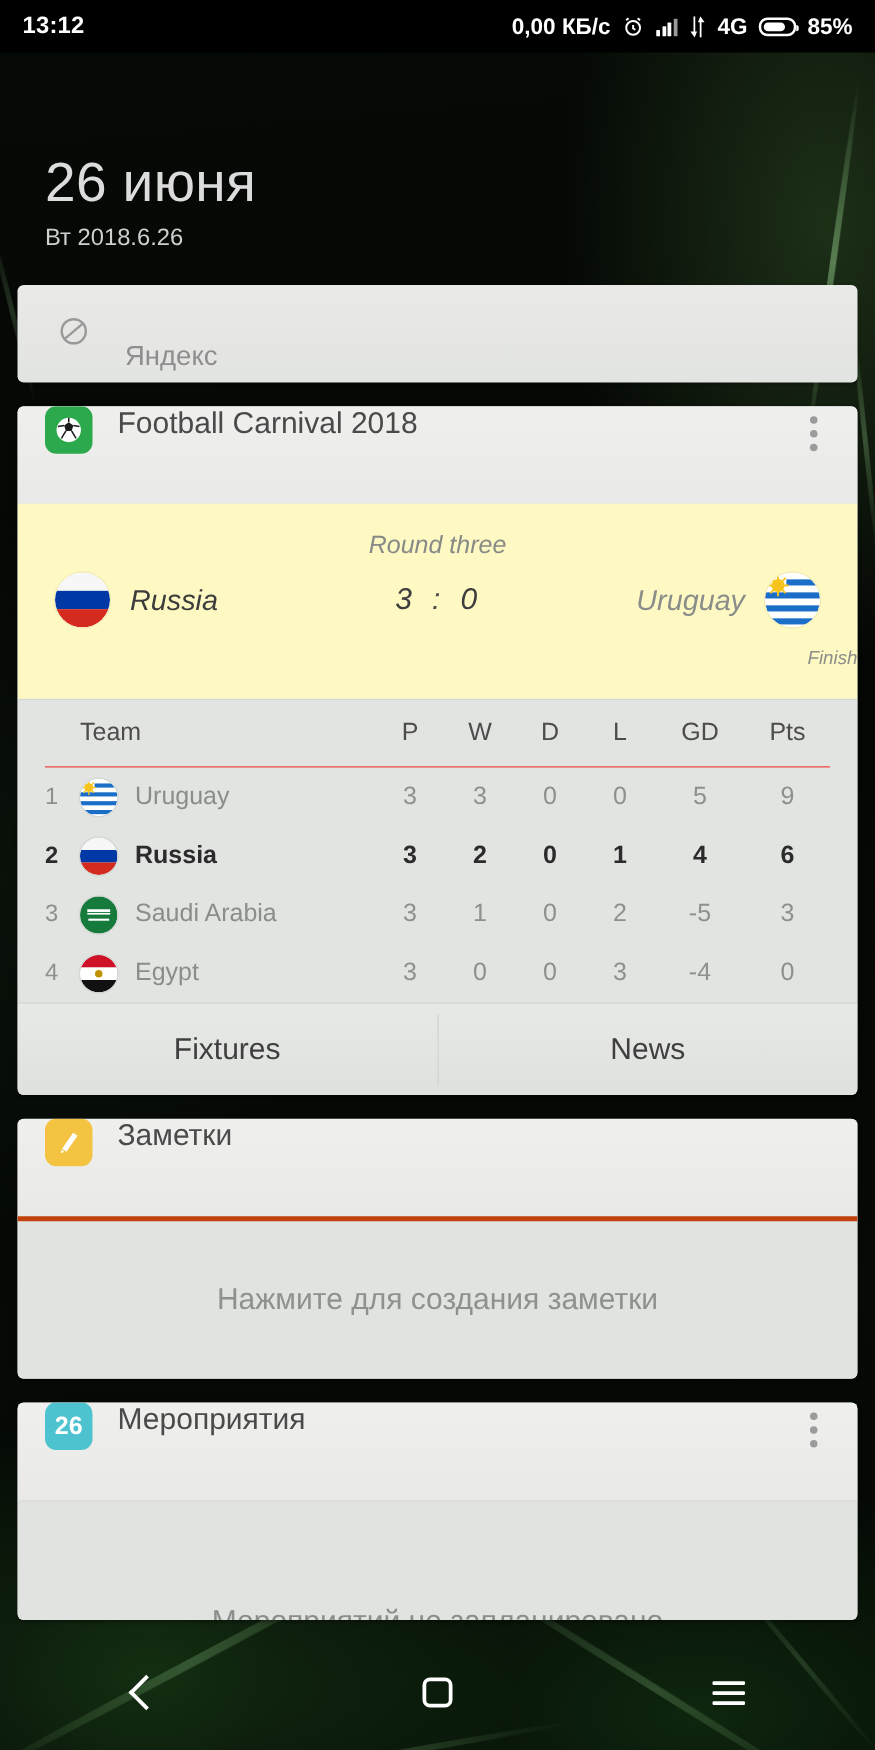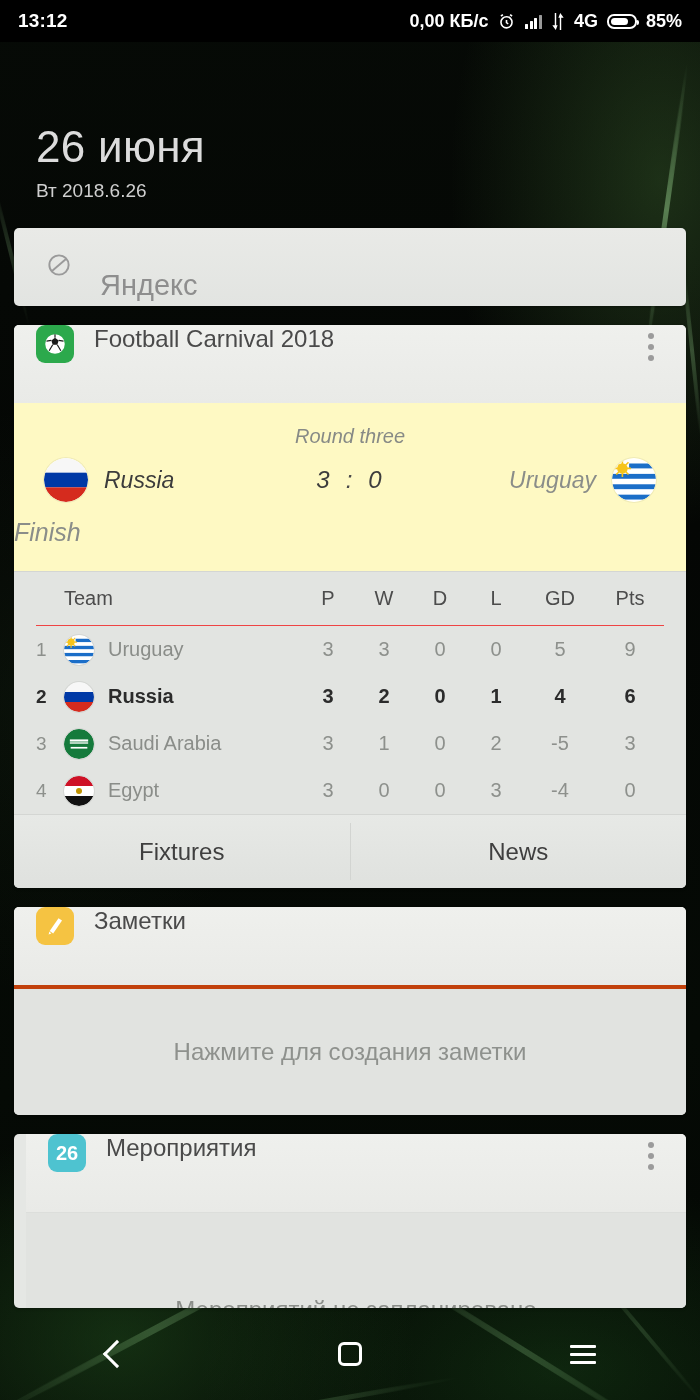--- a/index.html
+++ b/index.html
@@ -102,21 +102,21 @@
 
   
   #search-widget {
     height: 78px;
     background: linear-gradient(to bottom, #e9eae7, #e2e4e1);
     display: flex; align-items: center; padding: 0 30px;
     border-radius: 5px;
     box-shadow: 0 1px 3px rgba(0,0,0,0.35);
   }
   #search-input-text {
-    font-size: 29px; color: #8e8e8e; margin-left: 26px; margin-top: 36px;
+    font-size: 22px; color: #8e8e8e; margin-left: 26px; margin-top: 36px;
   }
 
   
   .widget-header {
     height: 78px;
     display: flex; align-items: flex-start;
     padding: 0 22px 0 22px;
     background: linear-gradient(to bottom, #eff0ed, #e9eae7);
   }
   .widget-header .app-icon {
@@ -154,21 +154,21 @@
   .team-side { display: flex; align-items: center; gap: 16px; width: 240px; }
   .team-side.right { justify-content: flex-end; }
   .team-name { font-size: 23px; color: #3c3c3c; }
   .team-name.away { color: #8a8d89; }
   #score-block { flex: 1; text-align: center; }
   #score-line {
     font-size: 24px; color: #3d3d3d; letter-spacing: 2px;
   }
   #score-line .colon { margin: 0 14px; color: #4a4a4a; }
   #match-status {
-    text-align: left; font-size: 25px; color: #8a8d89; margin-top: 16px;
+    text-align: right; font-size: 15px; color: #8a8d89; margin-top: 16px;
   }
 
   .flag { width: 44px; height: 44px; border-radius: 50%; overflow: hidden; flex: none;
           box-shadow: 0 0 0 1px rgba(0,0,0,0.06); }
   .flag.sm { width: 30px; height: 30px; }
   .flag svg { display: block; width: 100%; height: 100%; }
 
   
   #standings {
     background: #e2e4e1;
@@ -210,21 +210,21 @@
   
   #notes-widget { margin-top: 19px; }
   #notes-body {
     height: 130px; background: #e1e3e0;
     display: flex; align-items: center; justify-content: center;
     border-top: 4px solid #c2410c;
   }
   #notes-placeholder { font-size: 24px; color: #8e918d; }
 
   
-  #events-widget { margin-top: 19px; padding-left: 12px; }
+  #events-widget { margin-top: 19px; }
   #events-body {
     height: 96px; background: #e1e3e0;
     border-top: 1px solid #dcdedb;
     display: flex; align-items: flex-end; justify-content: center;
     overflow: hidden;
   }
   #events-empty {
     font-size: 24px; color: #8b8e8a;
     transform: translateY(16px);
   }

